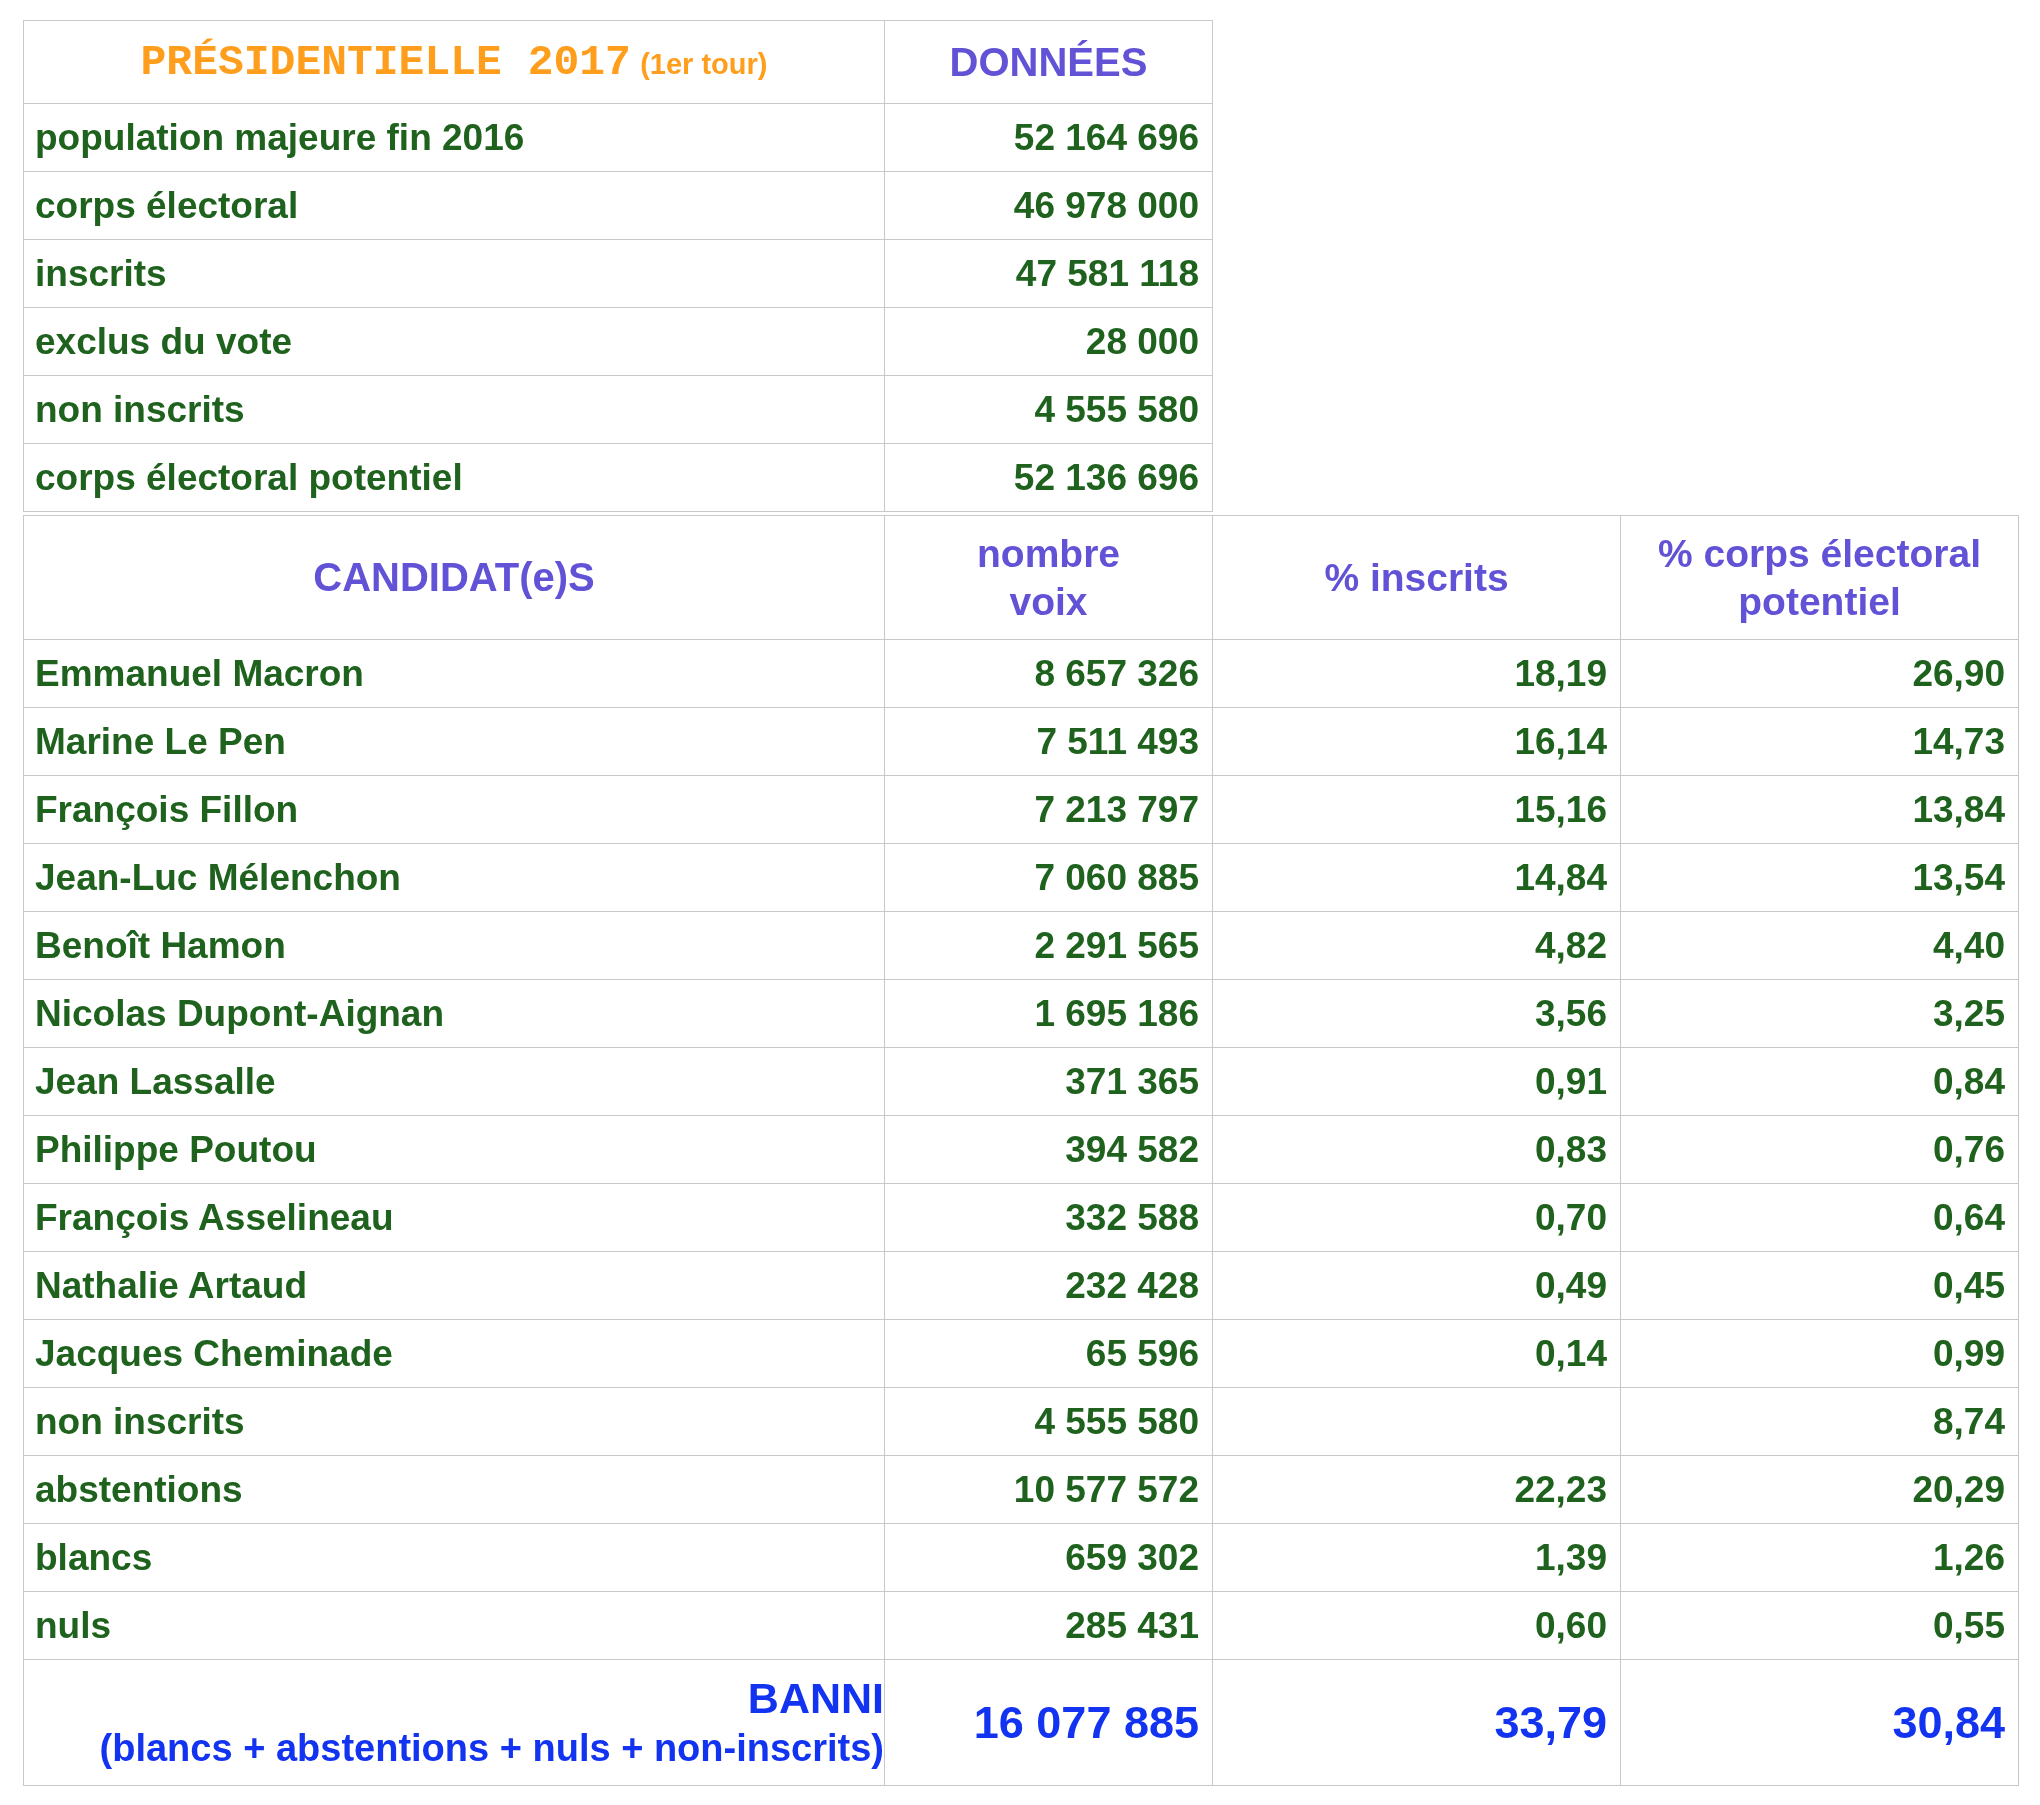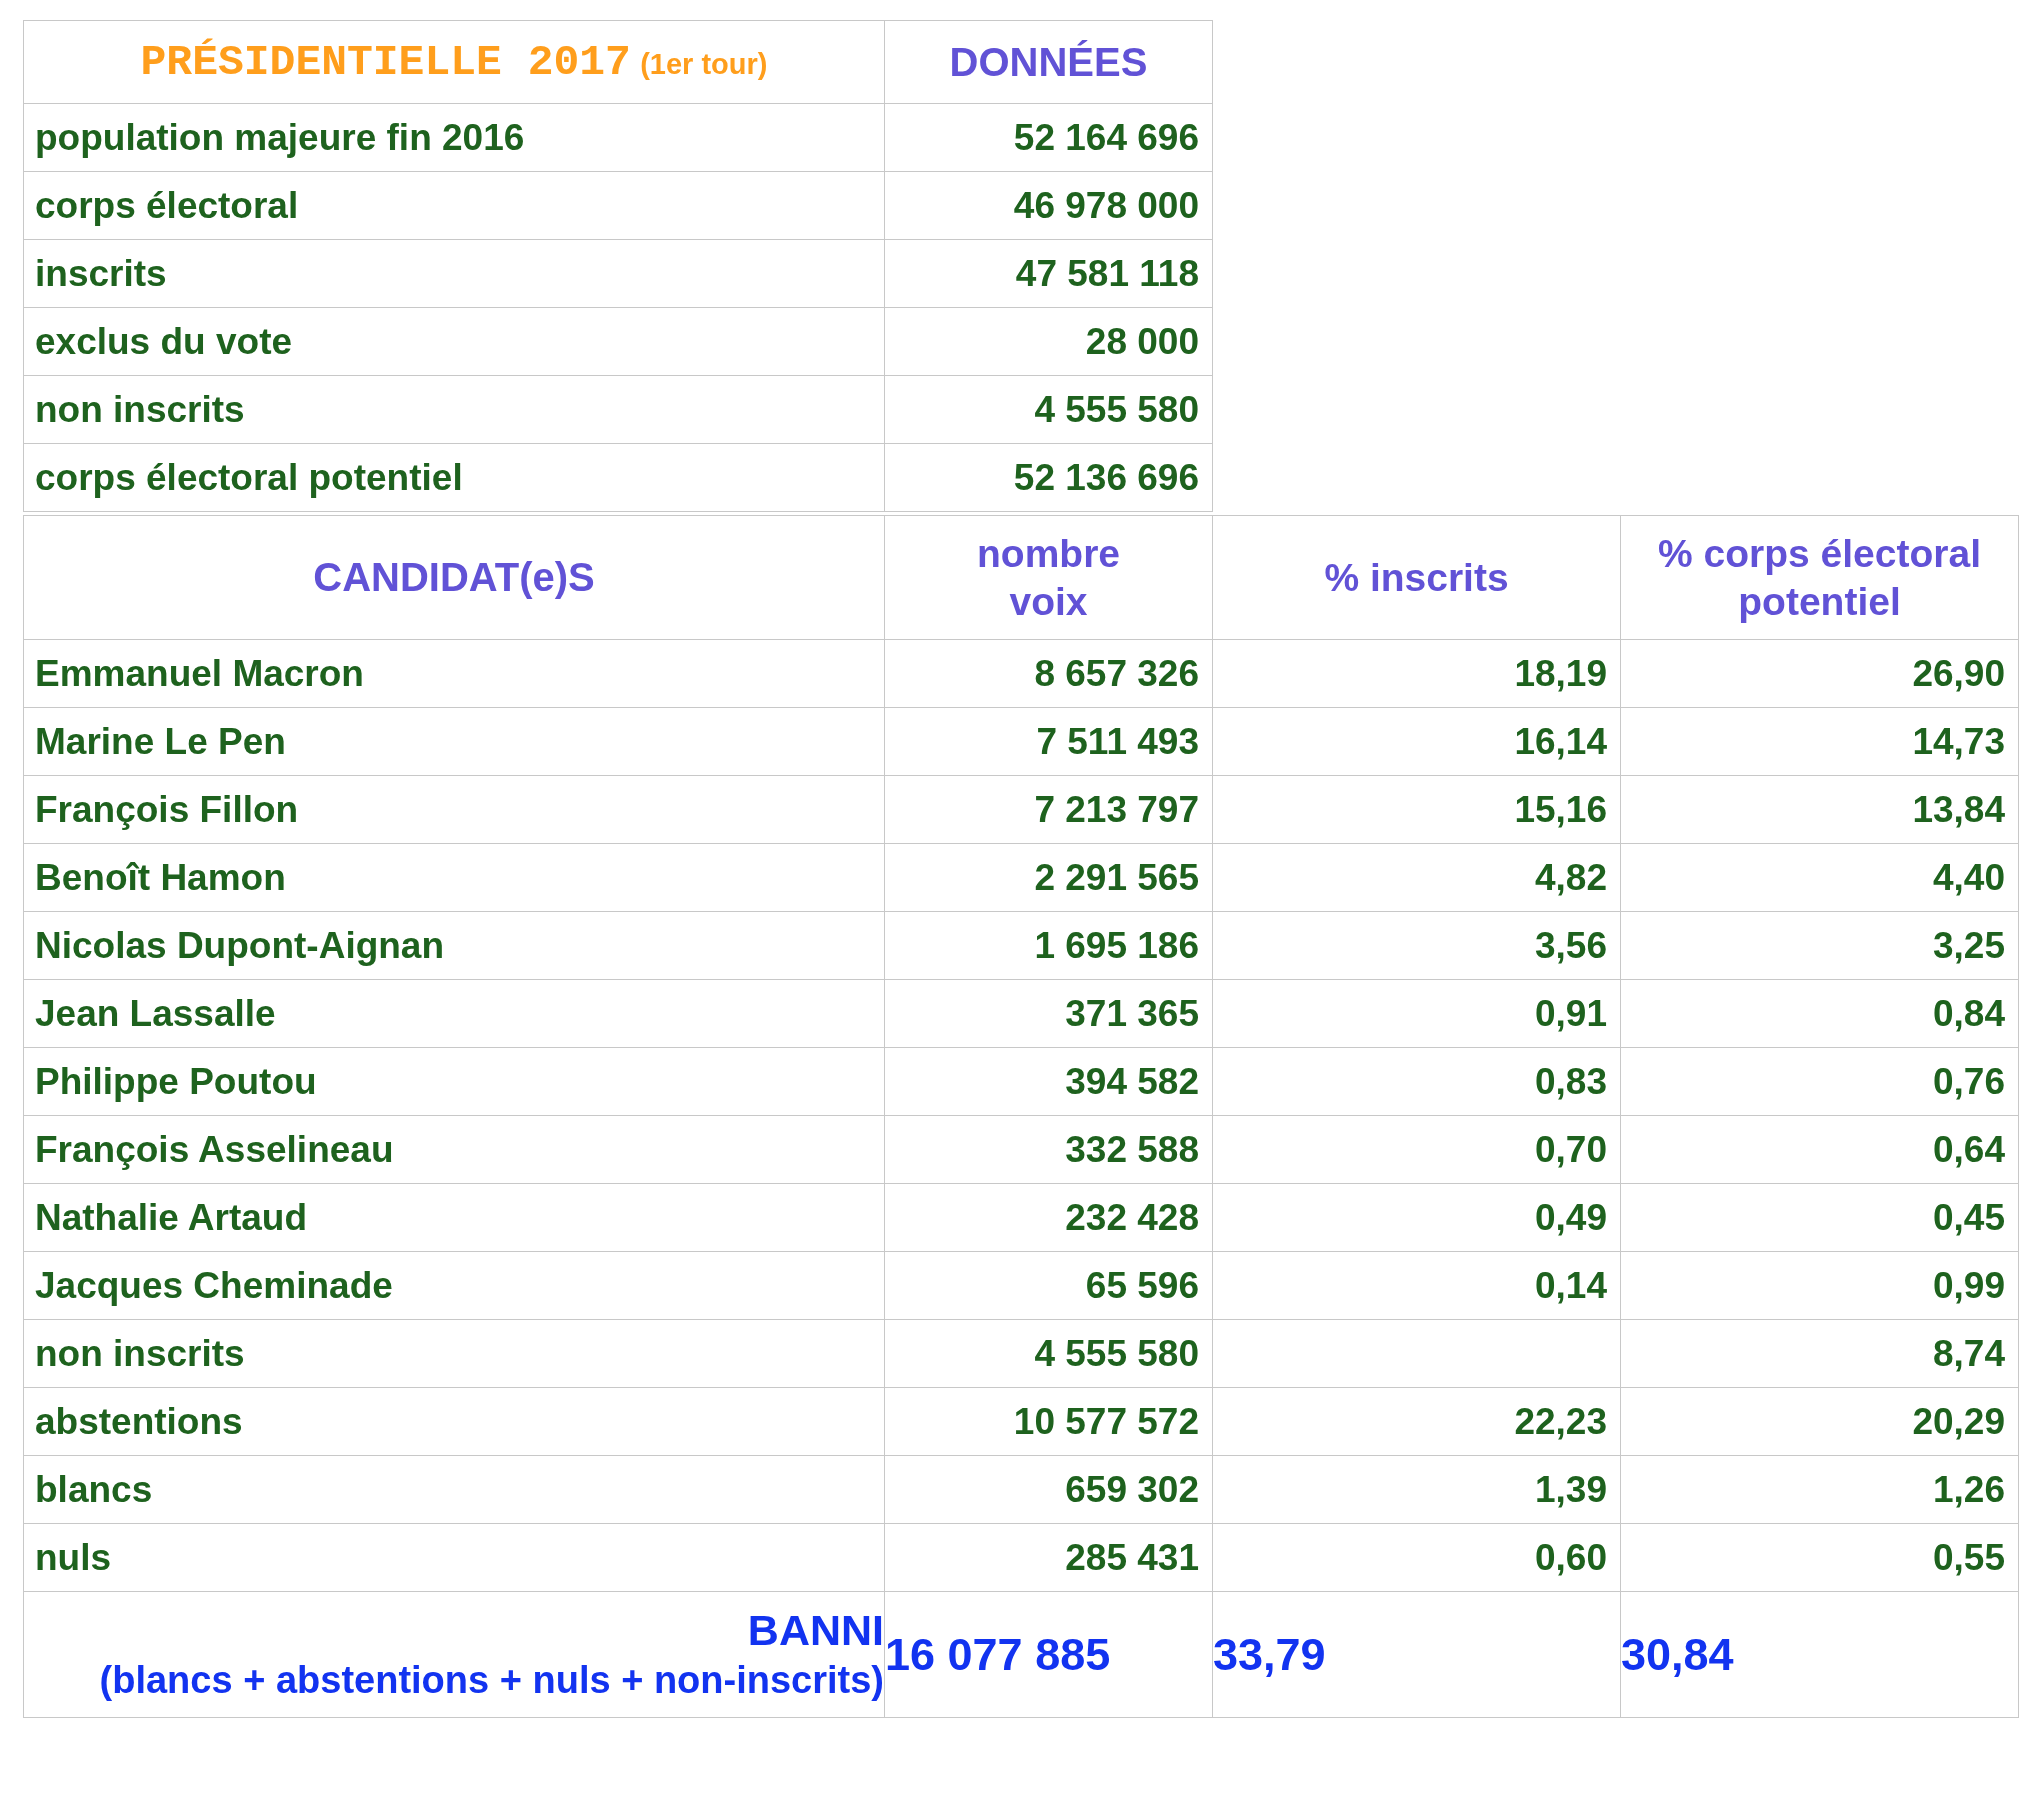--- a/index.html
+++ b/index.html
@@ -69,20 +69,21 @@
     white-space: pre-line;
     line-height: 1.22;
   }
   .banni-label {
     text-align: right;
     color: var(--blue, #1233F0);
   }
   .banni-title { font-size: 43px; line-height: 1.2; }
   .banni-sub   { font-size: 38px; line-height: 1.25; }
   .banni-num {
+    text-align: right;
     padding-right: 13px;
     color: var(--blue, #1233F0);
     font-size: 45px;
     white-space: nowrap;
   }
 </style>
 </head>
 <body>
 
 <div class="page">
@@ -158,20 +159,26 @@
           <td class="num">16,14</td>
           <td class="num">14,73</td>
         </tr>
         <tr>
           <td class="label">François Fillon</td>
           <td class="num">7 213 797</td>
           <td class="num">15,16</td>
           <td class="num">13,84</td>
         </tr>
         <tr>
+          <td class="label">Jean-Luc Mélenchon</td>
+          <td class="num">7 060 885</td>
+          <td class="num">14,84</td>
+          <td class="num">13,54</td>
+        </tr>
+        <tr>
           <td class="label">Benoît Hamon</td>
           <td class="num">2 291 565</td>
           <td class="num">4,82</td>
           <td class="num">4,40</td>
         </tr>
         <tr>
           <td class="label">Nicolas Dupont-Aignan</td>
           <td class="num">1 695 186</td>
           <td class="num">3,56</td>
           <td class="num">3,25</td>

